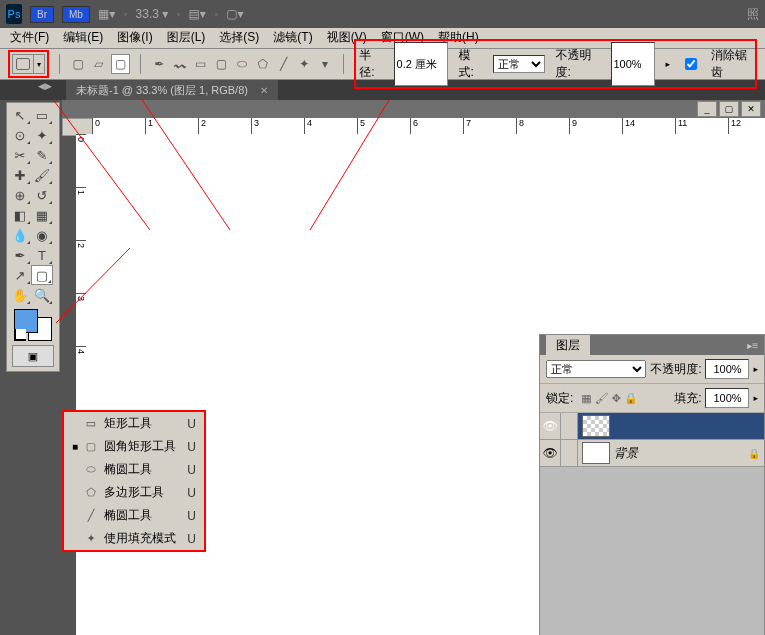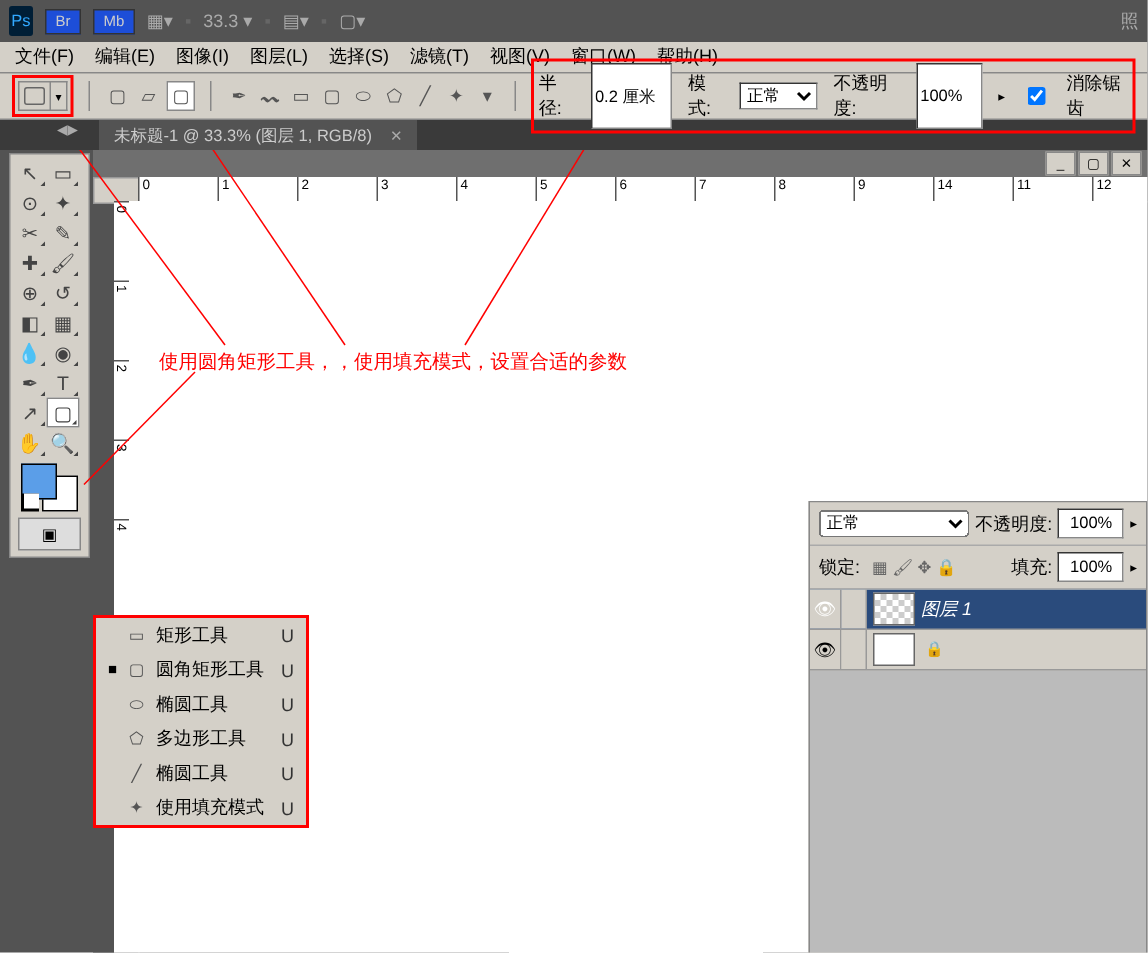--- a/index.html
+++ b/index.html
@@ -228,21 +228,20 @@
     <div class="ruler-v">
       <div class="ruler-mark-v">0</div>
         <div class="ruler-mark-v">1</div>
         <div class="ruler-mark-v">2</div>
         <div class="ruler-mark-v">3</div>
         <div class="ruler-mark-v">4</div>
     </div>
     <div class="canvas"></div>
   </div>
 
-  <div class="annotation" style="left:106px;top:132px">使用圆角矩形工具，，使用填充模式，设置合适的参数</div>
 
   <svg style="position:absolute;left:0;top:0;width:765px;height:500px;z-index:4;pointer-events:none">
     <line x1="40" y1="-18" x2="150" y2="130" stroke="red" stroke-width="1"></line>
     <line x1="130" y1="-18" x2="230" y2="130" stroke="red" stroke-width="1"></line>
     <line x1="400" y1="-18" x2="310" y2="130" stroke="red" stroke-width="1"></line>
     <line x1="56" y1="223" x2="130" y2="148" stroke="red" stroke-width="1"></line>
   </svg>
 
   <div class="shape-flyout">
     <div class="flyout-row">
@@ -277,20 +276,24 @@
     </div>
     <div class="flyout-row">
       <span class="flyout-dot"></span>
         <span class="flyout-icon">✦</span>
         <span class="flyout-label">使用填充模式</span>
         <span class="flyout-key">U</span>
     </div>
   </div>
 
   <div class="layers-panel">
+    <div class="lp-header">
+      <span class="lp-tab">图层</span>
+      <span class="lp-collapse">▸≡</span>
+    </div>
     <div class="lp-row">
       <select><option>正常</option></select>
       <span>不透明度:</span>
       <input class="lp-input" value="100%" style="">
       <span style="font-size:9px">▸</span>
     </div>
     <div class="lp-row">
       <span>锁定:</span>
       <div class="lp-lock-icons">
         <span>▦</span>
@@ -300,25 +303,25 @@
       </div>
       <span>填充:</span>
       <input class="lp-input" value="100%" style="">
       <span style="font-size:9px">▸</span>
     </div>
     <div class="layer-list">
       <div class="layer-row active">
         <div class="layer-eye">👁</div>
         <div class="layer-link"></div>
         <div class="layer-thumb"></div>
-        <span class="layer-name">图层 1</span>
       </div>
       <div class="layer-row bg">
         <div class="layer-eye">👁</div>
         <div class="layer-link"></div>
         <div class="layer-thumb white"></div>
+        <span class="layer-name">背景</span>
         <span class="layer-lock">🔒</span>
       </div>
     </div>
 
   </div>
 
 </div>
 
 </body></html>

